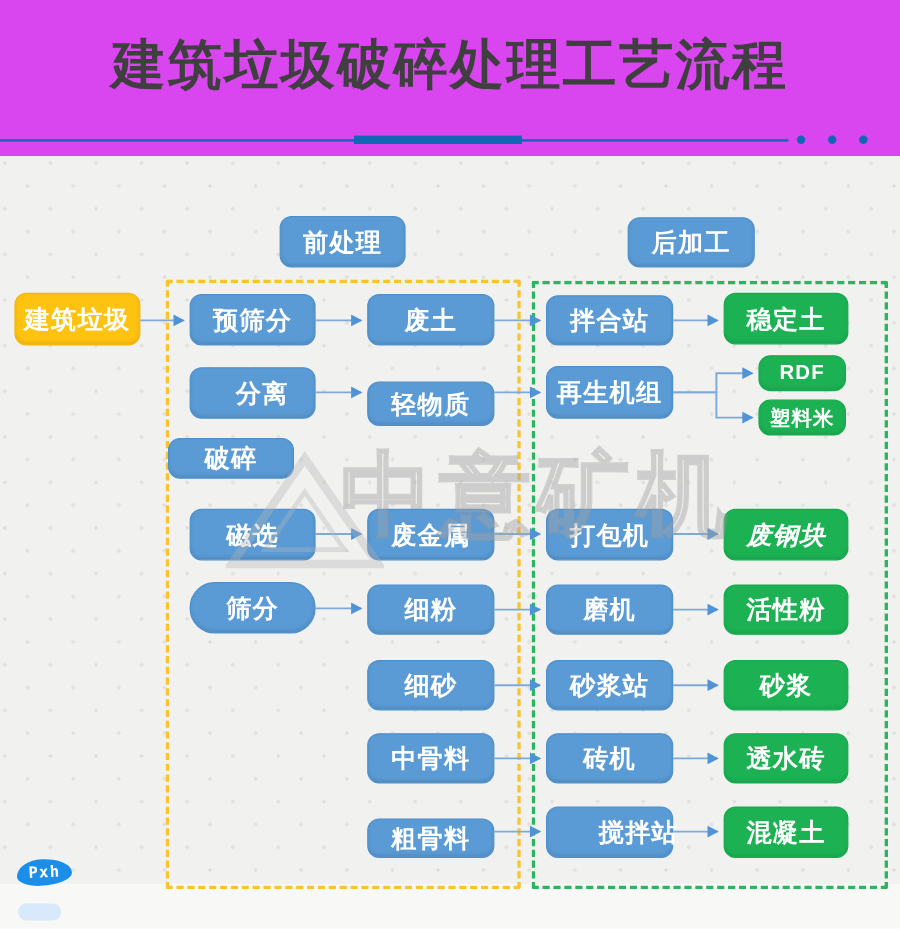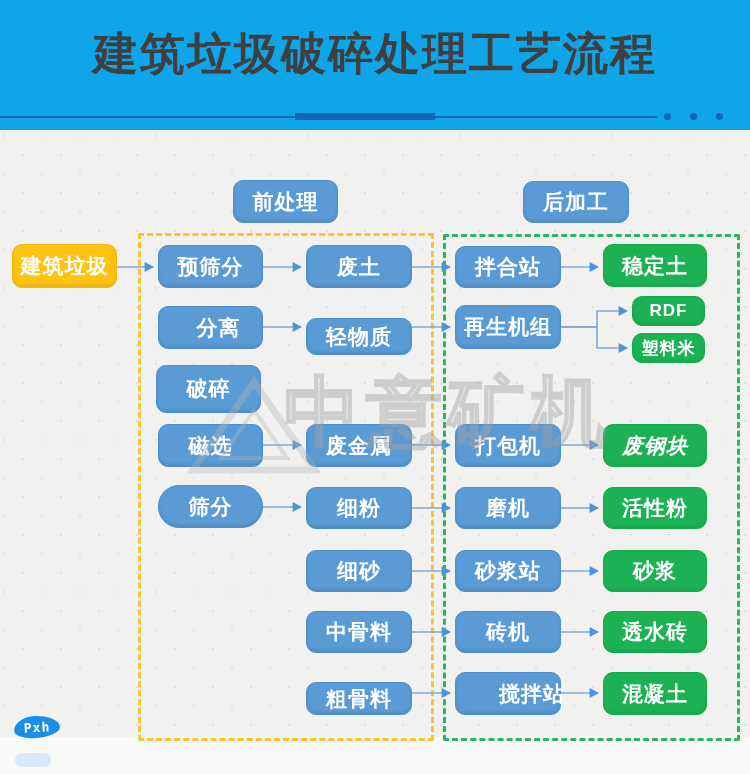--- a/index.html
+++ b/index.html
@@ -1,20 +1,20 @@
 <!DOCTYPE html>
 <html><head>
 <meta charset="utf-8">
 <style>
   html,body{margin:0;padding:0;}
   body{width:750px;height:774px;font-family:"Liberation Sans","DejaVu Sans",sans-serif;background:#fff;}
   .page{position:relative;width:750px;height:774px;overflow:hidden;background:#fff;}
 
   
-  .header{position:relative;width:750px;height:130px;background:#0ea5e9;}
+  .header{position:relative;width:750px;height:130px;background:#d946ef;}
   .title{margin:0;padding-top:24px;text-align:center;font-size:45px;font-weight:bold;
          color:#3f3f3f;letter-spacing:2px;}
   .divider-line{position:absolute;left:0;top:116px;width:657px;height:2px;background:#1266b3;}
   .divider-thick{position:absolute;left:295px;top:113px;width:140px;height:7px;background:#1266b3;}
   .divider-dot{position:absolute;top:113px;width:7px;height:7px;border-radius:50%;background:#1266b3;}
   .dot1{left:664px;} .dot2{left:690px;} .dot3{left:716px;}
 
   
   .chart{position:relative;width:750px;height:607px;background-color:#f1f1f0;
     background-image:radial-gradient(#e1e1df 1.3px, transparent 1.5px),
@@ -107,21 +107,21 @@
         <div class="node source" style="left: 12px; top: 114px; width: 105px; height: 44px;">建筑垃圾</div>
         <div class="node process" style="left: 158px; top: 115px; width: 105px; height: 43px;">预筛分</div>
         <div class="node process" style="left: 306px; top: 115px; width: 106px; height: 43px;">废土</div>
         <div class="node process" style="left: 455px; top: 116px; width: 106px; height: 42px;">拌合站</div>
         <div class="node product" style="left: 603px; top: 114px; width: 104px; height: 43px;">稳定土</div>
         <div class="node process" style="left: 158px; top: 176px; width: 105px; height: 43px; padding-left: 16px;">分离</div>
         <div class="node process" style="left: 306px; top: 176px; width: 106px; height: 37px; margin-top: 12px;">轻物质</div>
         <div class="node process" style="left: 455px; top: 175px; width: 106px; height: 44px;">再生机组</div>
         <div class="node product" style="left: 632px; top: 166px; width: 73px; height: 30px; font-size: 17px;">RDF</div>
         <div class="node product" style="left: 632px; top: 203px; width: 73px; height: 30px; font-size: 17px;">塑料米</div>
-        <div class="node process" style="left: 156px; top: 235px; width: 105px; height: 48px;">破碎</div>
+        <div class="node process" style="left: 140px; top: 235px; width: 105px; height: 34px;">破碎</div>
         <div class="node process" style="left: 158px; top: 294px; width: 105px; height: 43px;">磁选</div>
         <div class="node process" style="left: 306px; top: 294px; width: 106px; height: 43px;">废金属</div>
         <div class="node process" style="left: 455px; top: 294px; width: 106px; height: 43px;">打包机</div>
         <div class="node product" style="left: 603px; top: 294px; width: 104px; height: 43px; font-style: italic;">废钢块</div>
         <div class="node process" style="left: 158px; top: 355px; width: 105px; height: 43px; border-radius: 21px;">筛分</div>
         <div class="node process" style="left: 306px; top: 357px; width: 106px; height: 42px;">细粉</div>
         <div class="node process" style="left: 455px; top: 357px; width: 106px; height: 42px;">磨机</div>
         <div class="node product" style="left: 603px; top: 357px; width: 104px; height: 42px;">活性粉</div>
         <div class="node process" style="left: 306px; top: 420px; width: 106px; height: 42px;">细砂</div>
         <div class="node process" style="left: 455px; top: 420px; width: 106px; height: 42px;">砂浆站</div>

